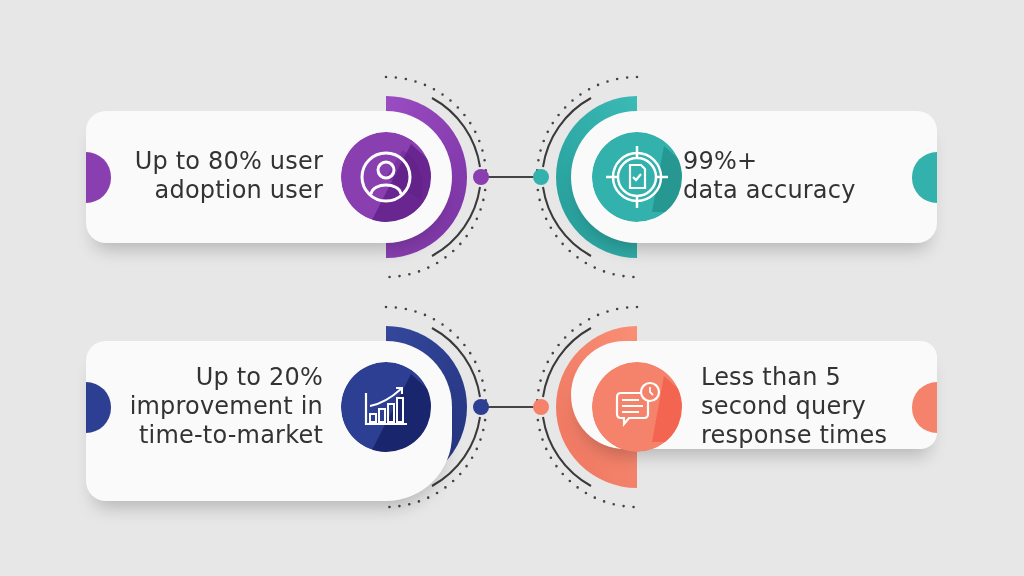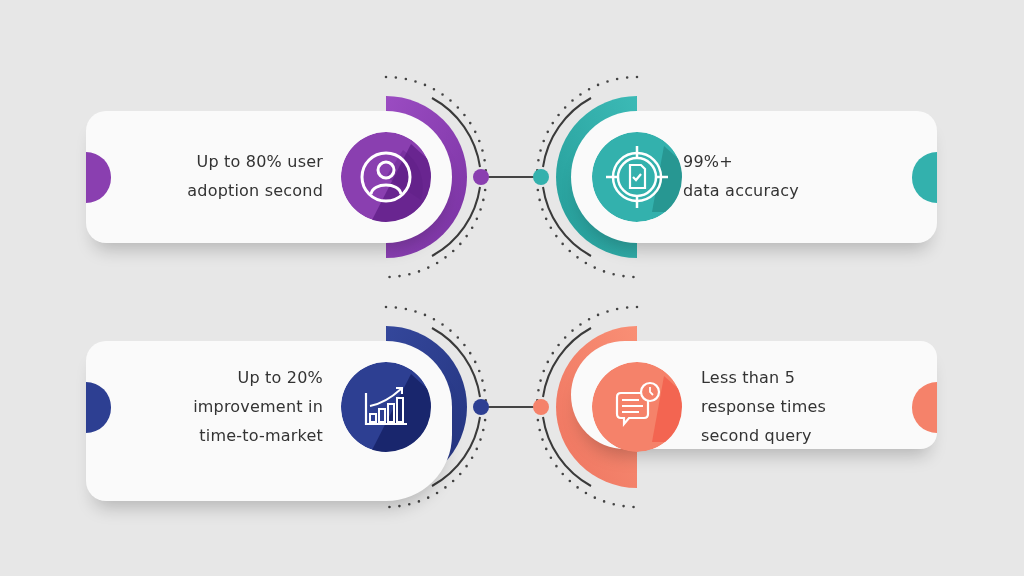--- a/index.html
+++ b/index.html
@@ -4,21 +4,21 @@
 <style>
   html, body { margin:0; padding:0; }
   body { width:1024px; height:576px; background:#e7e7e7; position:relative; overflow:hidden; font-family:"DejaVu Sans", sans-serif; }
   .stage { position:absolute; left:0; top:0; width:1024px; height:576px; }
   .card { position:absolute; background:#fafafa; box-shadow: 0 14px 18px -8px rgba(0,0,0,0.22); }
   .card.left { border-radius:20px 66px 66px 20px; }
   .card.right { border-radius:66px 20px 20px 66px; }
   .tab { position:absolute; width:25px; height:51px; }
   .tab.l { border-radius:0 26px 26px 0; }
   .tab.r { border-radius:26px 0 0 26px; }
-  .text { position:absolute; color:#333; font-size:16px; line-height:29px; letter-spacing:0.2px; }
+  .text { position:absolute; color:#333; font-size:24px; line-height:29px; letter-spacing:0.2px; }
   .text.l { text-align:right; }
   .text.r { text-align:left; }
   .text div { white-space:nowrap; }
   svg.decor { position:absolute; left:0; top:0; overflow:visible; pointer-events:none; }
   .iconwrap { position:absolute; width:90px; height:90px; border-radius:50%; overflow:hidden; }
   .iconwrap svg { position:absolute; left:0; top:0; }
 </style>
 </head>
 <body>
 
@@ -68,21 +68,21 @@
     <path d="M591 328 A94 94 0 0 0 543 397" stroke="#3a3a3a" stroke-width="2" fill="none"></path>
     <path d="M543 417 A94 94 0 0 0 591 486" stroke="#3a3a3a" stroke-width="2" fill="none"></path>
     <path d="M637 307 A100 100 0 0 0 637 507" stroke="#444" stroke-width="2.6" fill="none" stroke-dasharray="0 10" stroke-linecap="round"></path>
     <circle cx="541" cy="407" r="8" fill="#f5826a"></circle>
   </svg>
 
   <div class="card left" style="left:86px; top:111px; width:366px; height:132px;">
     <div class="tab l" style="left:0; top:41px; background:#8a3fb0;"></div>
     <div class="text l" style="right:129px; top:36px;">
       <div>Up to 80% user</div>
-      <div>adoption second</div>
+      <div>adoption user</div>
     </div>
   </div>
   <div class="iconwrap" style="left:341px; top:132px;">
     <svg width="90" height="90" viewBox="0 0 90 90">
       <circle cx="45" cy="45" r="45" fill="#8a3fb0"></circle>
       <path d="M70 12 L90 30 L90 90 L30 90 Z" fill="#5d1d85" opacity="0.75"></path>
       <path d="M62 18 A45 45 0 0 1 80 68 L45 45 Z" fill="#5d1d85" opacity="0.35"></path>
       <circle cx="45" cy="45" r="24" fill="none" stroke="#fff" stroke-width="3"></circle>
       <circle cx="45" cy="38" r="8" fill="none" stroke="#fff" stroke-width="3"></circle>
       <path d="M30 62 C32 50 58 50 60 62" fill="none" stroke="#fff" stroke-width="3"></path>
@@ -130,22 +130,22 @@
       <rect x="56" y="36" width="6" height="24" fill="none" stroke="#fff" stroke-width="2"></rect>
       <path d="M29 44 C40 42 50 36 60 27" fill="none" stroke="#fff" stroke-width="2"></path>
       <path d="M55 26 L61 26 L61 32" fill="none" stroke="#fff" stroke-width="2"></path>
     </svg>
   </div>
 
   <div class="card right" style="left:571px; top:341px; width:366px; height:108px;">
     <div class="tab r" style="right:0; top:41px; background:#f5826a;"></div>
     <div class="text r" style="left:130px; top:22px;">
       <div>Less than 5</div>
+      <div>second query</div>
       <div>response times</div>
-      <div>second query</div>
     </div>
   </div>
   <div class="iconwrap" style="left:592px; top:362px;">
     <svg width="90" height="90" viewBox="0 0 90 90">
       <circle cx="45" cy="45" r="45" fill="#f5826a"></circle>
       <path d="M72 14 L90 30 L90 80 L60 80 Z" fill="#f04f3c" opacity="0.55"></path>
       <path d="M25 35 Q25 31 29 31 L52 31 Q56 31 56 35 L56 52 Q56 56 52 56 L37 56 L32 62 L32 56 L29 56 Q25 56 25 52 Z" fill="none" stroke="#fff" stroke-width="2.2"></path>
       <line x1="30" y1="38" x2="47" y2="38" stroke="#fff" stroke-width="2"></line>
       <line x1="30" y1="44" x2="51" y2="44" stroke="#fff" stroke-width="2"></line>
       <line x1="30" y1="50" x2="47" y2="50" stroke="#fff" stroke-width="2"></line>

